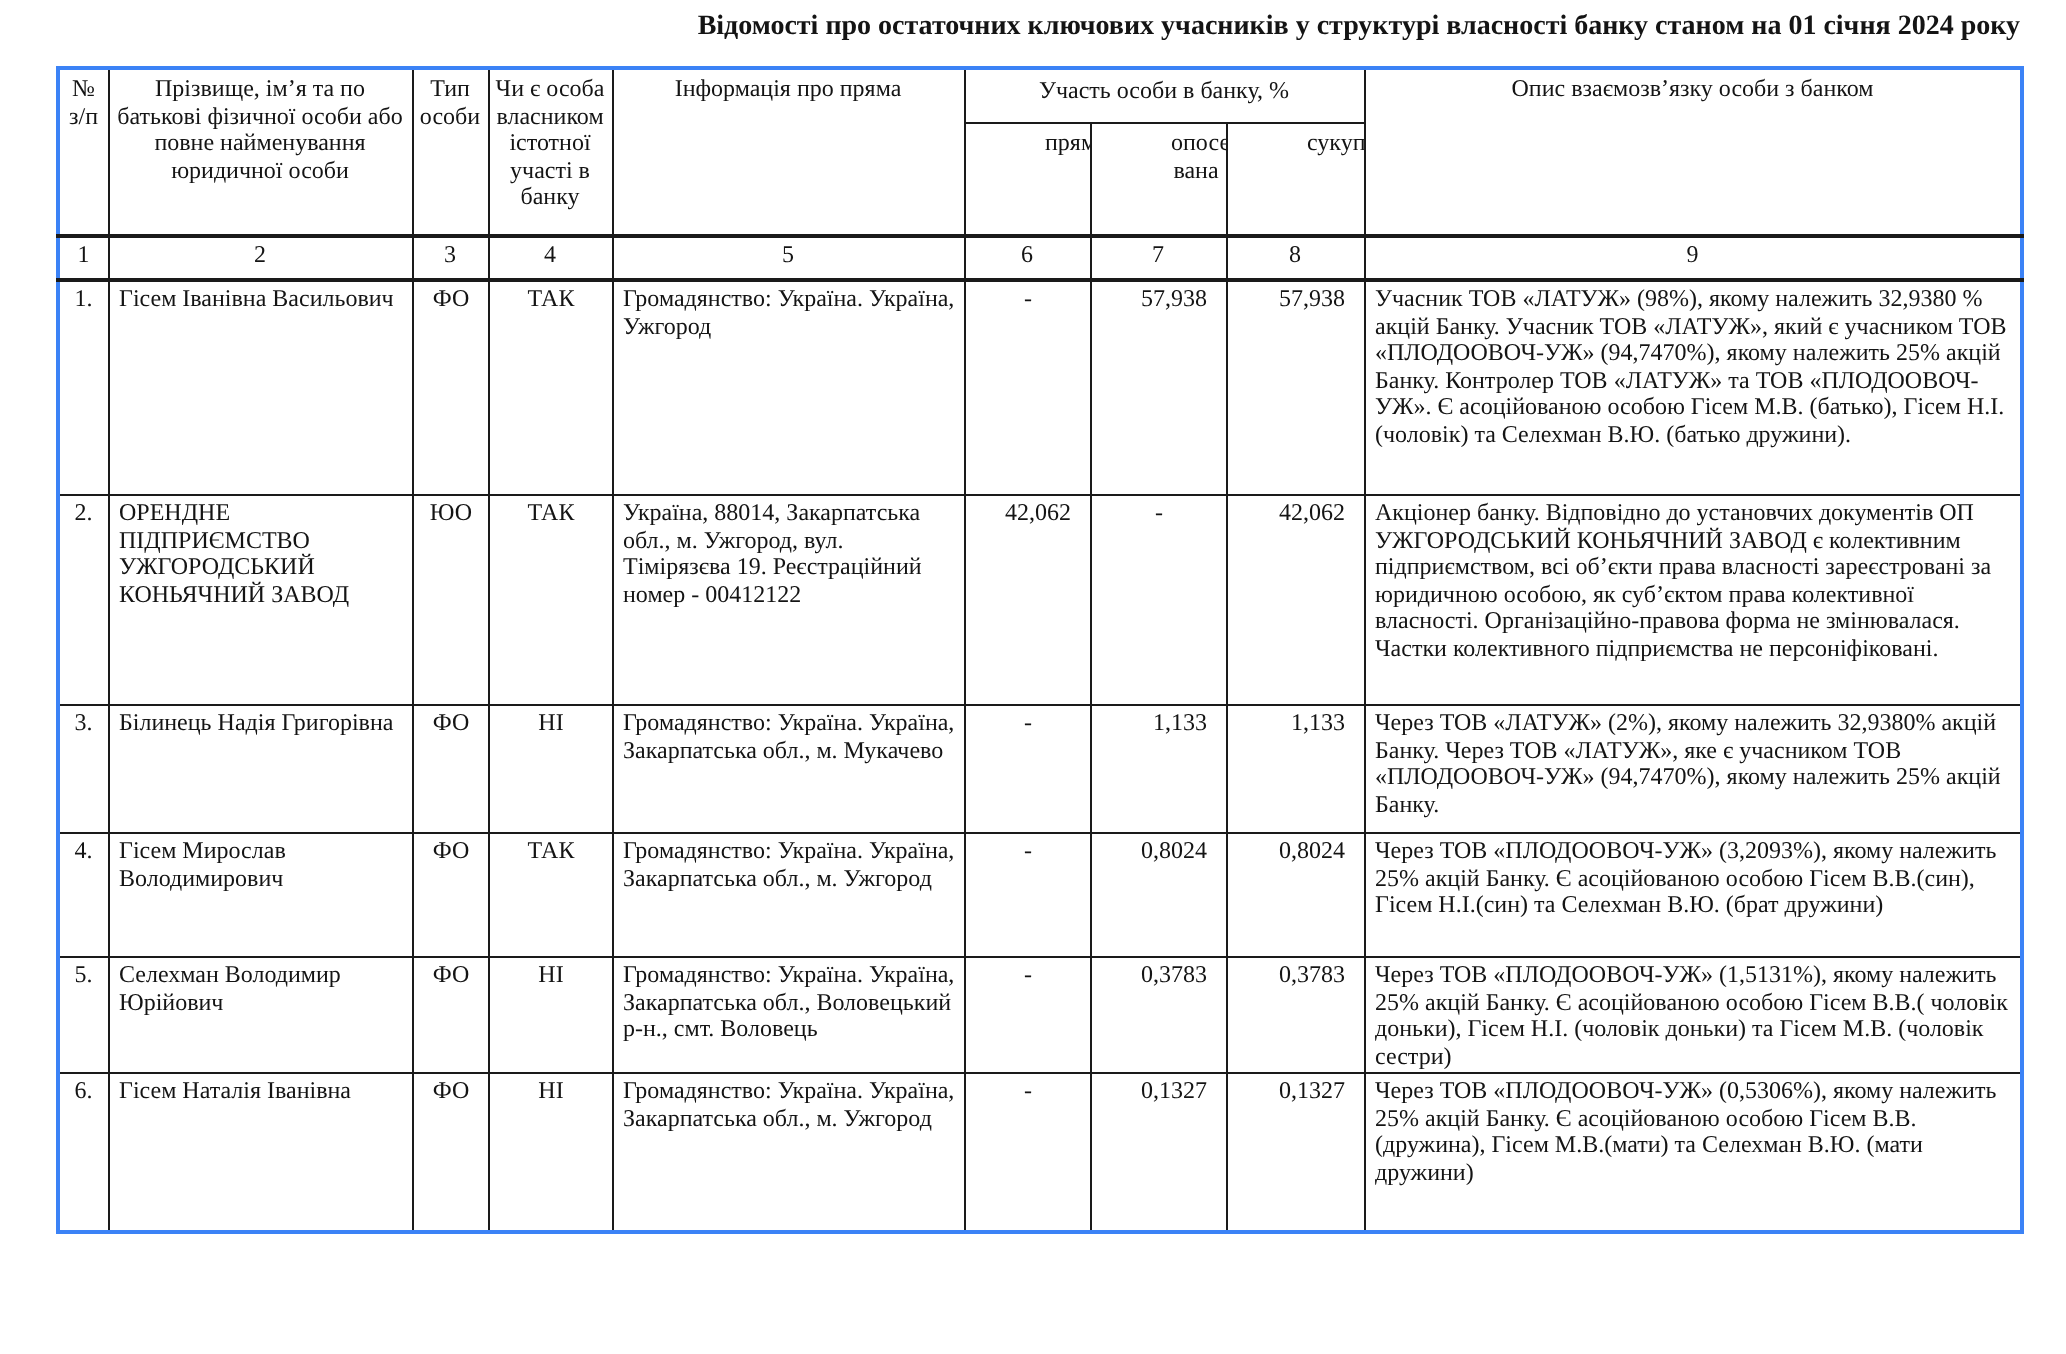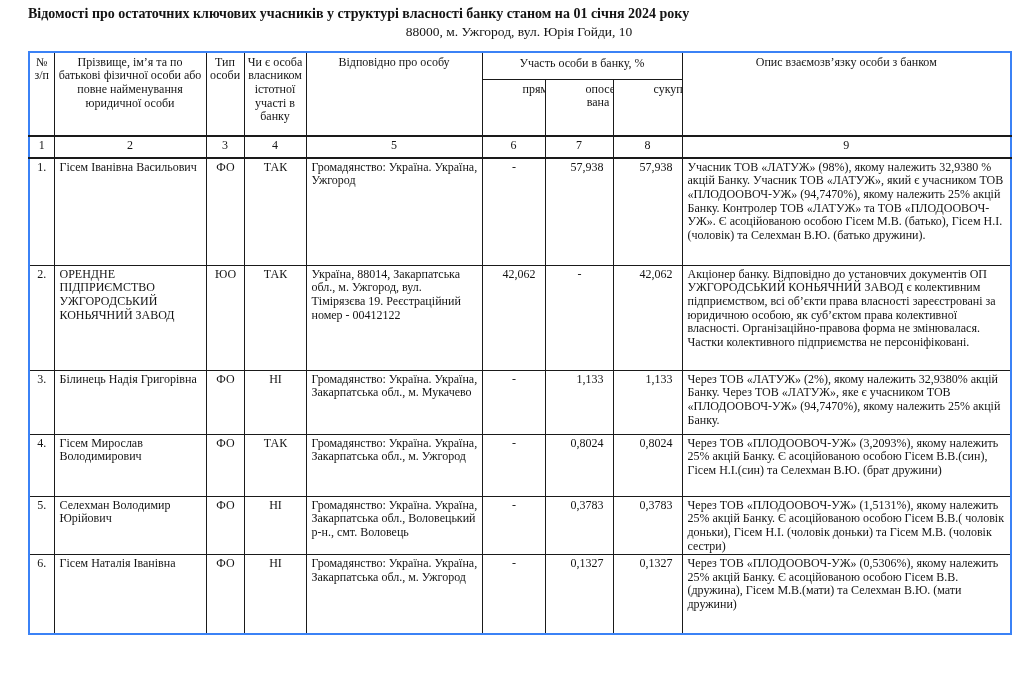--- a/index.html
+++ b/index.html
@@ -15,21 +15,21 @@
     height: 677px;
     background: #ffffff;
     overflow: hidden;
     box-sizing: border-box;
     padding: 6px 23px 0 28px;
   }
   .doc-title {
     margin: 0;
     font-size: 14px;
     font-weight: bold;
-    text-align: left;
+    text-align: right;
     line-height: 1.15;
   }
   .bank-name {
     margin: 17px 0 0 0;
     font-size: 15px;
     font-weight: normal;
     text-align: center;
     line-height: 1.1;
   }
   .bank-address {
@@ -81,41 +81,40 @@
   #rows-body tr:nth-child(3) td { height: 60px; }
   #rows-body tr:nth-child(4) td { height: 58px; }
   #rows-body tr:nth-child(5) td { height: 54px; }
   #rows-body tr:nth-child(6) td { height: 75px; }
 </style>
 </head>
 <body>
 
 <div class="page">
   <p class="doc-title">Відомості про остаточних ключових учасників у структурі власності банку станом на 01 січня 2024 року</p>
-  <p class="bank-address">88000, м. Ужгород, вул. Юрія Гойди, 10</p>
 
   <table class="ownership">
     <colgroup>
       <col style="width:25px">
       <col style="width:152px">
       <col style="width:38px">
       <col style="width:62px">
       <col style="width:176px">
       <col style="width:63px">
       <col style="width:68px">
       <col style="width:69px">
       <col style="width:329px">
     </colgroup>
     <thead>
       <tr>
         <th rowspan="2">№ з/п</th>
         <th rowspan="2">Прізвище, ім’я та по батькові фізичної особи або повне найменування юридичної особи</th>
         <th rowspan="2">Тип особи</th>
         <th rowspan="2">Чи є особа власником істотної участі в банку</th>
-        <th rowspan="2">Відповідно про особу</th>
+        <th rowspan="2">Інформація про пряма</th>
         <th colspan="3" class="group-th">Участь особи в банку, %</th>
         <th rowspan="2">Опис взаємозв’язку особи з банком</th>
       </tr>
       <tr>
         <th class="sub-th">пряма</th>
         <th class="sub-th">опосередко-вана</th>
         <th class="sub-th">сукупна</th>
       </tr>
       <tr class="nums">
         <th>1</th>

